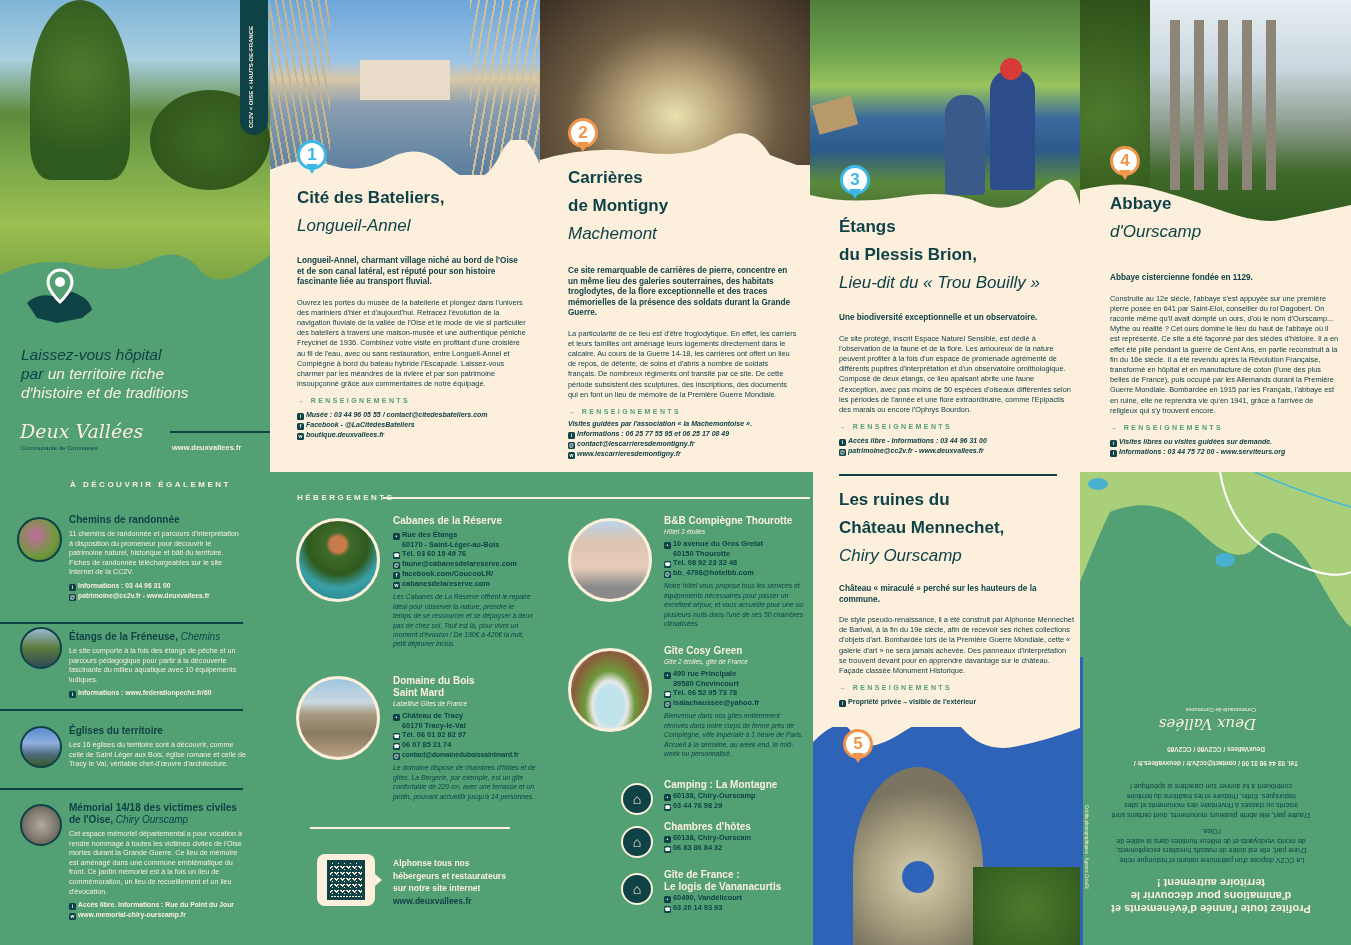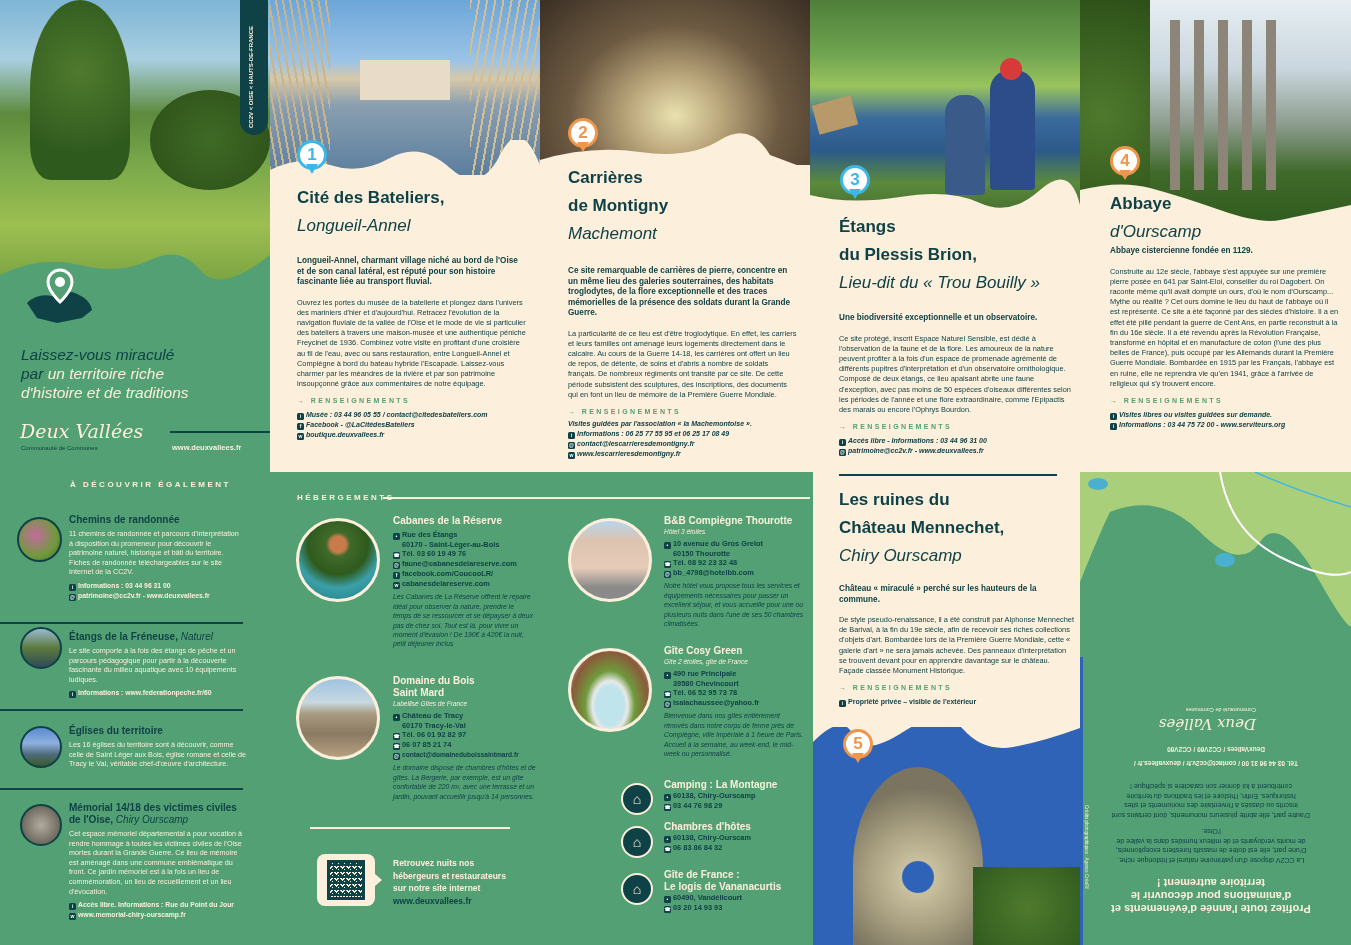--- a/index.html
+++ b/index.html
@@ -42,21 +42,21 @@
   </div>
   <svg class="abs" style="left:0;top:235px" width="270" height="80">
       <path d="M0 40 Q40 20 80 30 T150 25 T200 35 T270 20 L270 80 L0 80Z" fill="#52a073"></path>
     </svg>
   <svg class="abs" style="left:22px;top:268px" width="75" height="60">
     <path d="M5 35 Q15 25 30 28 L50 24 Q68 30 70 42 L60 50 L35 55 L15 50Z" fill="#0f4247"></path>
     <path d="M38 2 a12 12 0 0 1 12 12 c0 9 -12 20 -12 20 c0 0 -12 -11 -12 -20 a12 12 0 0 1 12 -12z" fill="#52a073" stroke="#fff" stroke-width="3"></path>
     <circle cx="38" cy="14" r="5" fill="#fff"></circle>
   </svg>
   <div class="abs" style="left:21px;top:345px;width:240px;font-size:15.5px;font-style:italic;line-height:19px">
-    <div style="color:#0f4247">Laissez-vous miraculé</div>
+    <div style="color:#0f4247">Laissez-vous hôpital</div>
     <div><span style="color:#0f4247">par</span> <span style="color:#fcefdc">un territoire riche</span></div>
     <div style="color:#fcefdc">d'histoire et de traditions</div>
   </div>
   <div class="abs" style="left:20px;top:420px;font-family:'DejaVu Serif',serif;font-style:italic;font-size:19px;color:#fcefdc">Deux Vallées</div>
   <div class="abs" style="left:21px;top:445px;font-size:6px;color:#0f4247">Communauté de Communes</div>
   <div class="abs" style="left:170px;top:431px;width:100px;height:1.5px;background:#0f4247"></div>
   <a class="abs" style="left:172px;top:443px;font-size:7.5px;color:#fcefdc;font-weight:bold">www.deuxvallees.fr</a>
 </div>
 <div class="abs" style="left:240px;top:0;width:28px;height:135px;background:#0f4247;border-radius:0 0 14px 14px">
   <div style="position:absolute;left:8px;top:128px;transform:rotate(-90deg);transform-origin:0 0;white-space:nowrap;font-size:6px;font-weight:bold;color:#fcefdc">CC2V &lt; OISE &lt; HAUTS-DE-FRANCE</div>
@@ -148,21 +148,21 @@
   <svg class="abs" style="left:0;top:150px" width="271" height="100">
       <path d="M0 40 Q40 30 70 38 T140 60 T200 70 T271 55 L271 100 L0 100Z" fill="#fcefdc"></path>
     </svg>
   <div class="pin orange" style="left:30px;top:146px">
       <div class="c">4</div>
       <div class="t"></div>
     </div>
   <div class="abs" style="left:30px;top:190px;width:230px">
     <div class="h2">Abbaye</div>
     <div class="h2" style="font-weight:normal;font-style:italic">d'Ourscamp</div>
-    <p class="lead" style="margin-top:0">Abbaye cistercienne fondée en 1129.</p>
+    <p class="lead" style="margin-top:27px">Abbaye cistercienne fondée en 1129.</p>
     <p class="body" style="margin-top:10px">Construite au 12e siècle, l'abbaye s'est appuyée sur une première pierre posée en 641 par Saint-Eloi, conseiller du roi Dagobert. On raconte même qu'il avait dompté un ours, d'où le nom d'Ourscamp... Mythe ou réalité ? Cet ours domine le lieu du haut de l'abbaye où il est représenté. Ce site a été façonné par des siècles d'histoire. Il a en effet été pillé pendant la guerre de Cent Ans, en partie reconstruit à la fin du 16e siècle. Il a été revendu après la Révolution Française, transformé en hôpital et en manufacture de coton (l'une des plus belles de France), puis occupé par les Allemands durant la Première Guerre Mondiale. Bombardée en 1915 par les Français, l'abbaye est en ruine, elle ne reprendra vie qu'en 1941, grâce à l'arrivée de religieux qui s'y trouvent encore.</p>
     <div class="rens">→ <span>RENSEIGNEMENTS</span></div>
     <div class="info" style="margin-top:6px">
       <div><span class="ic">i</span><span>Visites libres ou visites guidées sur demande.</span></div>
       <div><span class="ic">i</span><span>Informations : 03 44 75 72 00 - www.serviteurs.org</span></div>
     </div>
   </div>
 </div>
 
 <div class="abs green" style="left:0;top:472px;width:270px;height:473px;overflow:hidden">
@@ -172,21 +172,21 @@
   <div class="abs" style="left:69px;top:42px;width:175px">
     <div class="item-t">Chemins de randonnée</div>
     <p class="item-b" style="margin-top:3px">11 chemins de randonnée et parcours d'interprétation à disposition du promeneur pour découvrir le patrimoine naturel, historique et bâti du territoire. Fiches de randonnée téléchargeables sur le site Internet de la CC2V.</p>
     <div class="item-i" style="margin-top:4px"><span class="ic">i</span><span>Informations : 03 44 96 31 00</span></div>
     <div class="item-i"><span class="ic">@</span><span>patrimoine@cc2v.fr - www.deuxvallees.fr</span></div>
   </div>
   <div class="hline" style="left:0;top:150px;width:243px"></div>
 
   <div class="circle" style="left:20px;top:155px;width:42px;height:42px;background:linear-gradient(180deg,#9ab9d0,#5b7a3c 50%,#2f4a5a)"></div>
   <div class="abs" style="left:69px;top:159px;width:180px">
-    <div class="item-t"><span>Étangs de la Fréneuse,</span> <i>Naturel</i></div>
+    <div class="item-t"><span>Étangs de la Fréneuse,</span> <i>Chemins</i></div>
     <p class="item-b" style="margin-top:3px">Le site comporte à la fois des étangs de pêche et un parcours pédagogique pour partir à la découverte fascinante du milieu aquatique avec 10 équipements ludiques.</p>
     <div class="item-i" style="margin-top:4px"><span class="ic">i</span><span>Informations : www.federationpeche.fr/60</span></div>
   </div>
   <div class="hline" style="left:0;top:237px;width:243px"></div>
 
   <div class="circle" style="left:20px;top:254px;width:42px;height:42px;background:linear-gradient(180deg,#5a8ad0,#8fb0e0 40%,#4f6a7a 70%,#3a5a2a)"></div>
   <div class="abs" style="left:69px;top:253px;width:180px">
     <div class="item-t">Églises du territoire</div>
     <p class="item-b" style="margin-top:3px">Les 16 églises du territoire sont à découvrir, comme celle de Saint Léger aux Bois, église romane et celle de Tracy le Val, véritable chef-d'œuvre d'architecture.</p>
   </div>
@@ -228,21 +228,21 @@
     <div class="hb-a" style="font-size:6.6px"><span class="ic">@</span><span>contact@domaineduboissaintmard.fr</span></div>
     <p class="hb-d" style="margin-top:3px">Le domaine dispose de chambres d'hôtes et de gîtes. La Bergerie, par exemple, est un gîte confortable de 220 m², avec une terrasse et un jardin, pouvant accueillir jusqu'à 14 personnes.</p>
   </div>
   <div class="abs" style="left:40px;top:355px;width:200px;height:1.5px;background:#fcefdc"></div>
 
   <div class="abs" style="left:47px;top:382px;width:58px;height:52px;background:#fcefdc;border-radius:8px">
     <div style="position:absolute;left:10px;top:6px;width:38px;height:40px;background:repeating-conic-gradient(#0f4247 0 25%,#fcefdc 0 35%) 0 0/6px 6px;border:3px solid #0f4247"></div>
   </div>
   <div class="abs" style="left:105px;top:402px;width:0;height:0;border-top:6px solid transparent;border-bottom:6px solid transparent;border-left:7px solid #fcefdc"></div>
   <div class="abs" style="left:123px;top:385px;font-size:8.5px;font-weight:bold;line-height:12.5px">
-    <div style="color:#fcefdc">Retrouvez nuits nos</div>
+    <div style="color:#fcefdc">Alphonse tous nos</div>
     <div style="color:#fcefdc">hébergeurs et restaurateurs</div>
     <div style="color:#fcefdc">sur notre site internet</div>
     <a style="color:#0f4247">www.deuxvallees.fr</a>
   </div>
 
   <div class="circle" style="left:298px;top:46px;width:84px;height:84px;border:3px solid #fcefdc;background:linear-gradient(180deg,#b8d4ec 0%,#dcc4b0 25%,#e6cbb8 60%,#8a8a8a 85%)"></div>
   <div class="abs" style="left:394px;top:43px;width:140px">
     <div class="hb-t">B&amp;B Compiègne Thourotte</div>
     <div class="hb-s">Hôtel 3 étoiles</div>
     <div class="hb-a" style="margin-top:3px"><span class="ic">•</span><span>10 avenue du Gros Grelot</span></div>

